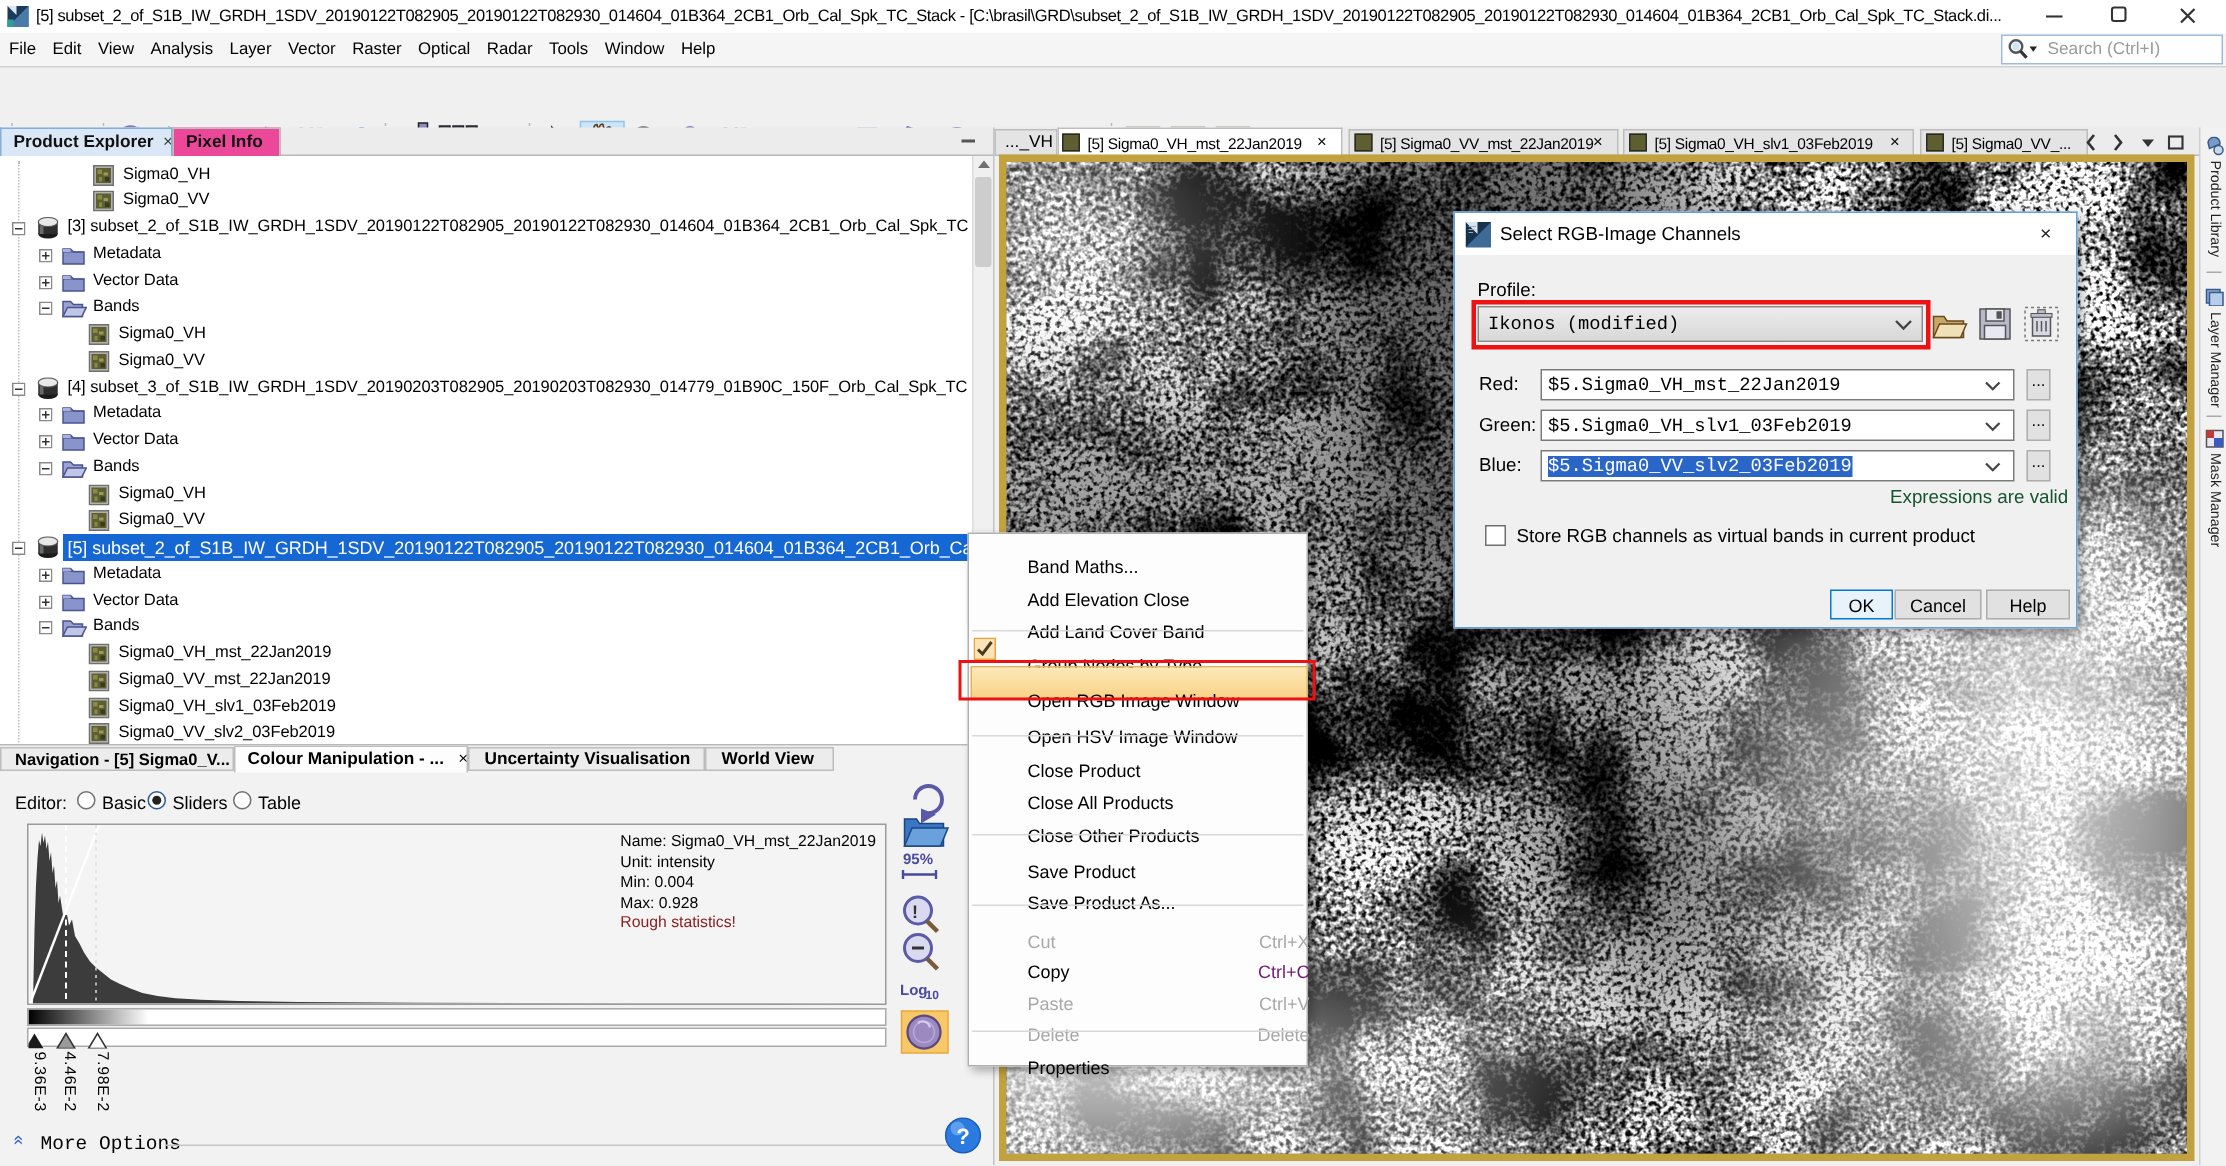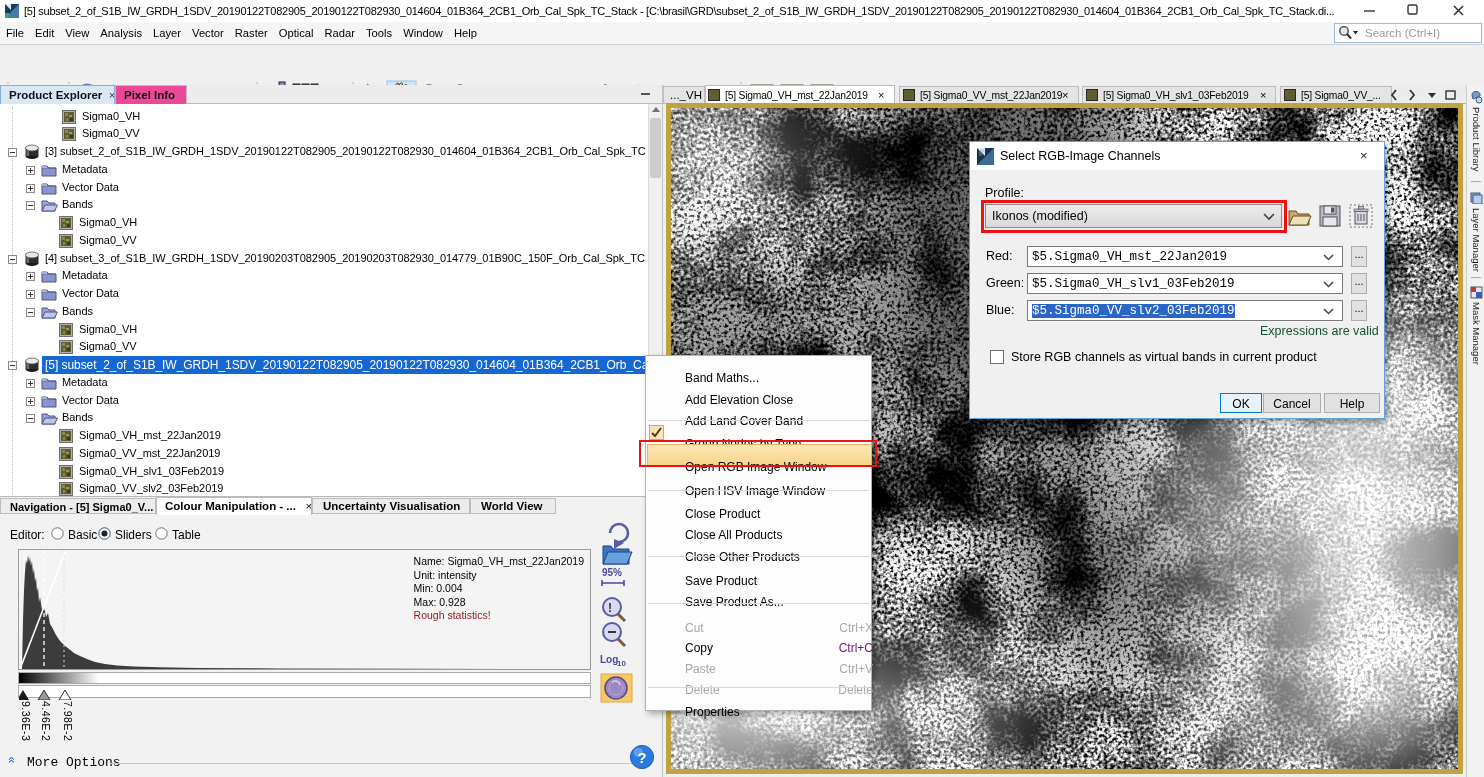--- a/index.html
+++ b/index.html
@@ -772,21 +772,21 @@
       <path d="M0 0 h8 v8 Z" fill="#d8e4ee"></path>
       <g stroke="#9ab" stroke-width="0.8">
         <line x1="2" y1="3" x2="7" y2="3"></line>
         <line x1="2" y1="5" x2="6" y2="5"></line>
         <line x1="2" y1="7" x2="5" y2="7"></line>
       </g>
     </svg>
     <div class="abs" style="left:30px;top:7px;font-size:12.5px;">Select RGB-Image Channels</div>
     <div class="abs" style="left:390px;top:6px;font-size:13px;color:#222;">×</div>
     <div class="abs" style="left:15px;top:44px;font-size:12.5px;">Profile:</div>
-    <div class="abs" style="left:15px;top:62px;width:297px;height:24px;background:linear-gradient(#ececec,#d8d8d8);border:1px solid #8a8a8a;">
+    <div class="abs" style="left:15px;top:62px;width:297px;height:24px;background:linear-gradient(#ececec,#d8d8d8);border:1px solid #8a8a8a;font-family:Liberation Mono, monospace;">
       <div class="abs" style="left:6px;top:4px;font-size:12.5px;">Ikonos (modified)</div>
       <svg class="abs" style="right:6px;top:8px" width="12" height="8">
         <path d="M1 1 L6 6 L11 1" fill="none" stroke="#444" stroke-width="1.6"></path>
       </svg>
     </div>
     <div class="abs" style="left:11px;top:58px;width:306px;height:33px;border:3px solid #ee1111;"></div>
     <svg class="abs" style="left:318px;top:64px" width="24" height="21">
       <path d="M1 5 L8 5 L10 8 L21 8 L21 19 L1 19 Z" fill="#c8a868" stroke="#6a4a1a"></path>
       <path d="M1 19 L5 10 L23 10 L19 19 Z" fill="#f0e0b8" stroke="#6a4a1a"></path>
     </svg>

